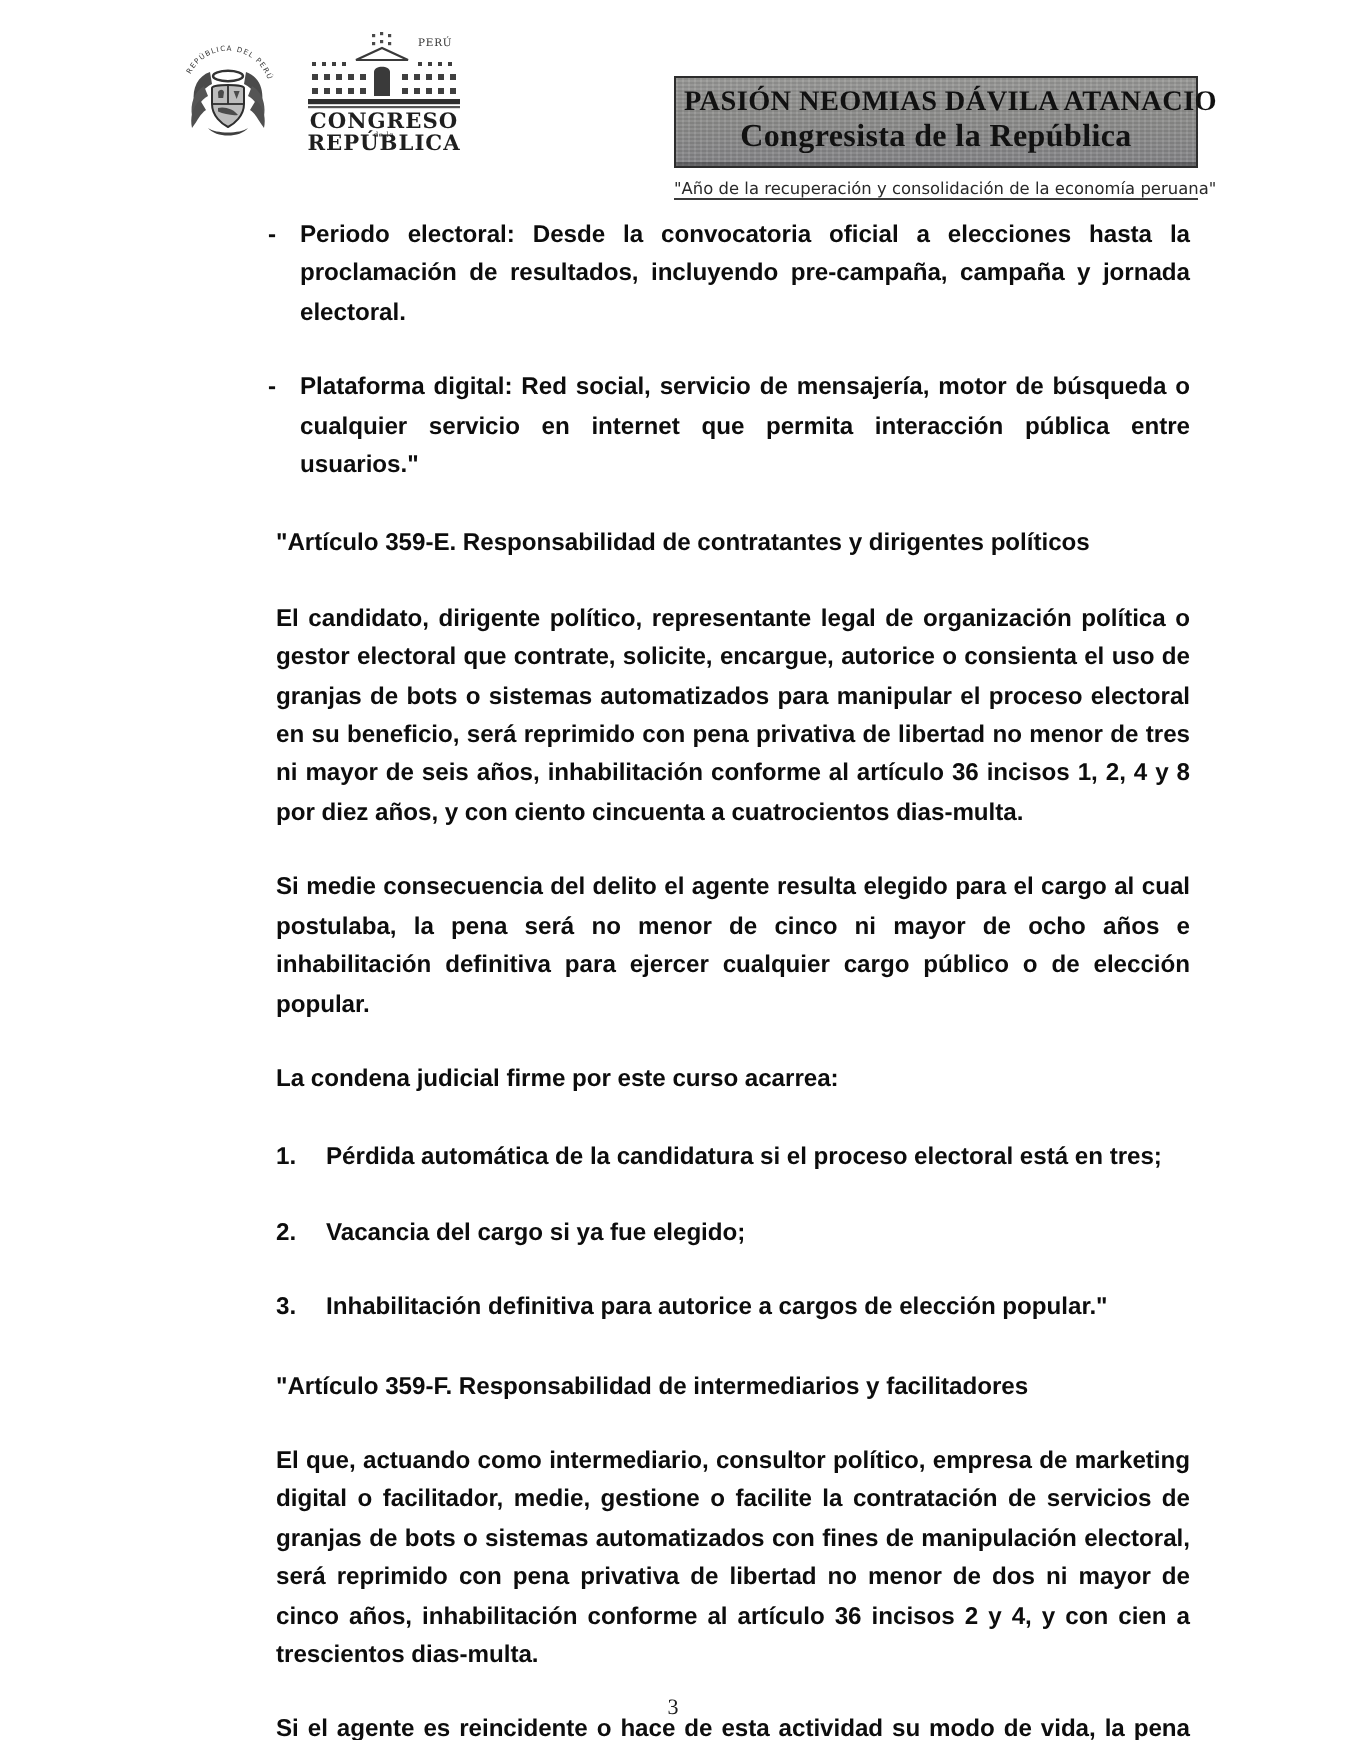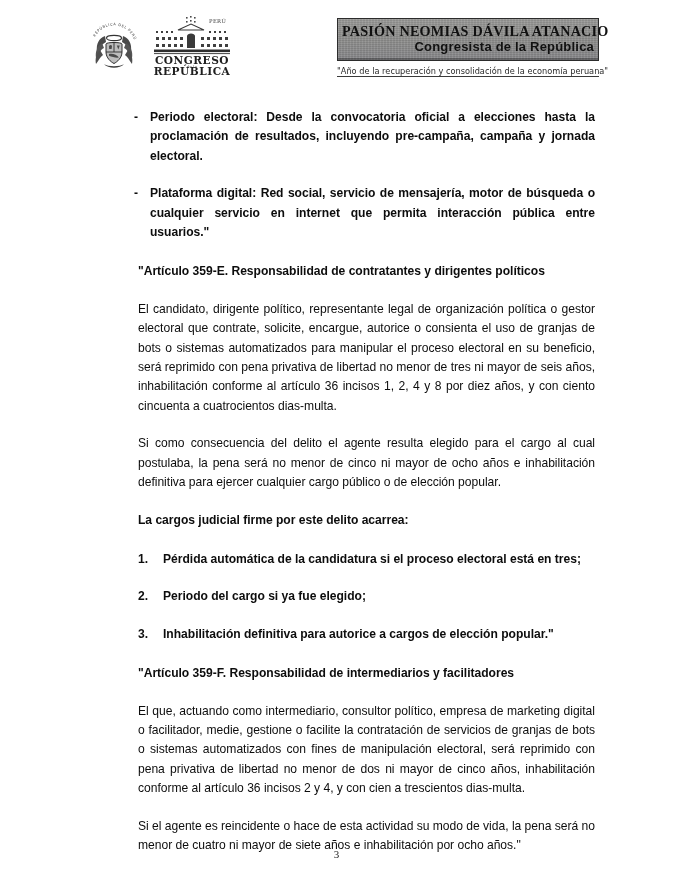--- a/index.html
+++ b/index.html
@@ -43,36 +43,37 @@
     width: 262px;
   }
   .banner {
     position: relative;
     border: 1px solid #2c2c2c;
     background:
       repeating-linear-gradient(0deg, rgba(255,255,255,0.055) 0px, rgba(255,255,255,0.055) 1px, rgba(0,0,0,0.05) 1px, rgba(0,0,0,0.05) 2px),
       repeating-linear-gradient(90deg, rgba(255,255,255,0.05) 0px, rgba(255,255,255,0.05) 1px, rgba(0,0,0,0.045) 1px, rgba(0,0,0,0.045) 3px),
       linear-gradient(180deg, #9a9a98 0%, #8f8f8d 45%, #87878a 100%);
     padding: 5px 4px 5px 4px;
-    text-align: right;
+    text-align: center;
     box-shadow: inset 0 -2px 0 rgba(0,0,0,0.28);
+    margin-top: 20px;
   }
   .banner-name {
     font-family: "Liberation Serif", serif;
     font-weight: bold;
     font-size: 14.2px;
     letter-spacing: 0.2px;
     line-height: 1.05;
     color: #111;
     white-space: nowrap;
   }
   .banner-role {
-    font-family: Liberation Sans, sans-serif;
-    font-weight: bold;
-    font-size: 13px;
+    font-family: Liberation Serif, serif;
+    font-weight: bold;
+    font-size: 16px;
     letter-spacing: 0.2px;
     line-height: 1.15;
     color: #111;
     margin-top: 1px;
     white-space: nowrap;
   }
   .motto {
     margin-top: 5px;
     text-align: center;
     font-family: "DejaVu Sans", sans-serif;
@@ -93,21 +94,21 @@
     position: absolute;
     left: 0;
     top: 108px;
     width: 673px;
   }
 
   p.para {
     margin: 0 0 0 0;
     padding: 0 78px 0 138px;
     font-size: 12.1px;
-    font-weight: normal;
+    font-weight: bold;
     line-height: 19.4px;
     text-align: justify;
     text-justify: inter-word;
     letter-spacing: -0.02px;
   }
   p.heading {
     margin: 0;
     padding: 0 78px 0 138px;
     font-size: 12.1px;
     font-weight: bold;
@@ -298,38 +299,38 @@
     <div class="gap-lg"></div>
 
     <p class="heading">"Artículo 359-E. Responsabilidad de contratantes y dirigentes políticos</p>
 
     <div class="gap-md"></div>
 
     <p class="para">El candidato, dirigente político, representante legal de organización política o gestor electoral que contrate, solicite, encargue, autorice o consienta el uso de granjas de bots o sistemas automatizados para manipular el proceso electoral en su beneficio, será reprimido con pena privativa de libertad no menor de tres ni mayor de seis años, inhabilitación conforme al artículo 36 incisos 1, 2, 4 y 8 por diez años, y con ciento cincuenta a cuatrocientos dias-multa.</p>
 
     <div class="gap-md"></div>
 
-    <p class="para">Si como consecuencia del delito el agente resulta elegido para el cargo al cual postulaba, la pena será no menor de cinco ni mayor de ocho años e inhabilitación definitiva para ejercer cualquier cargo público o de elección popular.</p>
-
-    <div class="gap-md"></div>
-
-    <p class="heading">La cargos judicial firme por este delito acarrea:</p>
+    <p class="para">Si medie consecuencia del delito el agente resulta elegido para el cargo al cual postulaba, la pena será no menor de cinco ni mayor de ocho años e inhabilitación definitiva para ejercer cualquier cargo público o de elección popular.</p>
+
+    <div class="gap-md"></div>
+
+    <p class="heading">La condena judicial firme por este curso acarrea:</p>
 
     <div class="gap-lg"></div>
 
     <div class="num-item">
       <span class="marker">1.</span>
       <span>Pérdida automática de la candidatura si el proceso electoral está en tres;</span>
     </div>
 
     <div class="gap-md"></div>
 
     <div class="num-item single">
       <span class="marker">2.</span>
-      <span>Periodo del cargo si ya fue elegido;</span>
+      <span>Vacancia del cargo si ya fue elegido;</span>
     </div>
 
     <div class="gap-md"></div>
 
     <div class="num-item single">
       <span class="marker">3.</span>
       <span>Inhabilitación definitiva para autorice a cargos de elección popular."</span>
     </div>
 
     <div class="gap-lg"></div>

